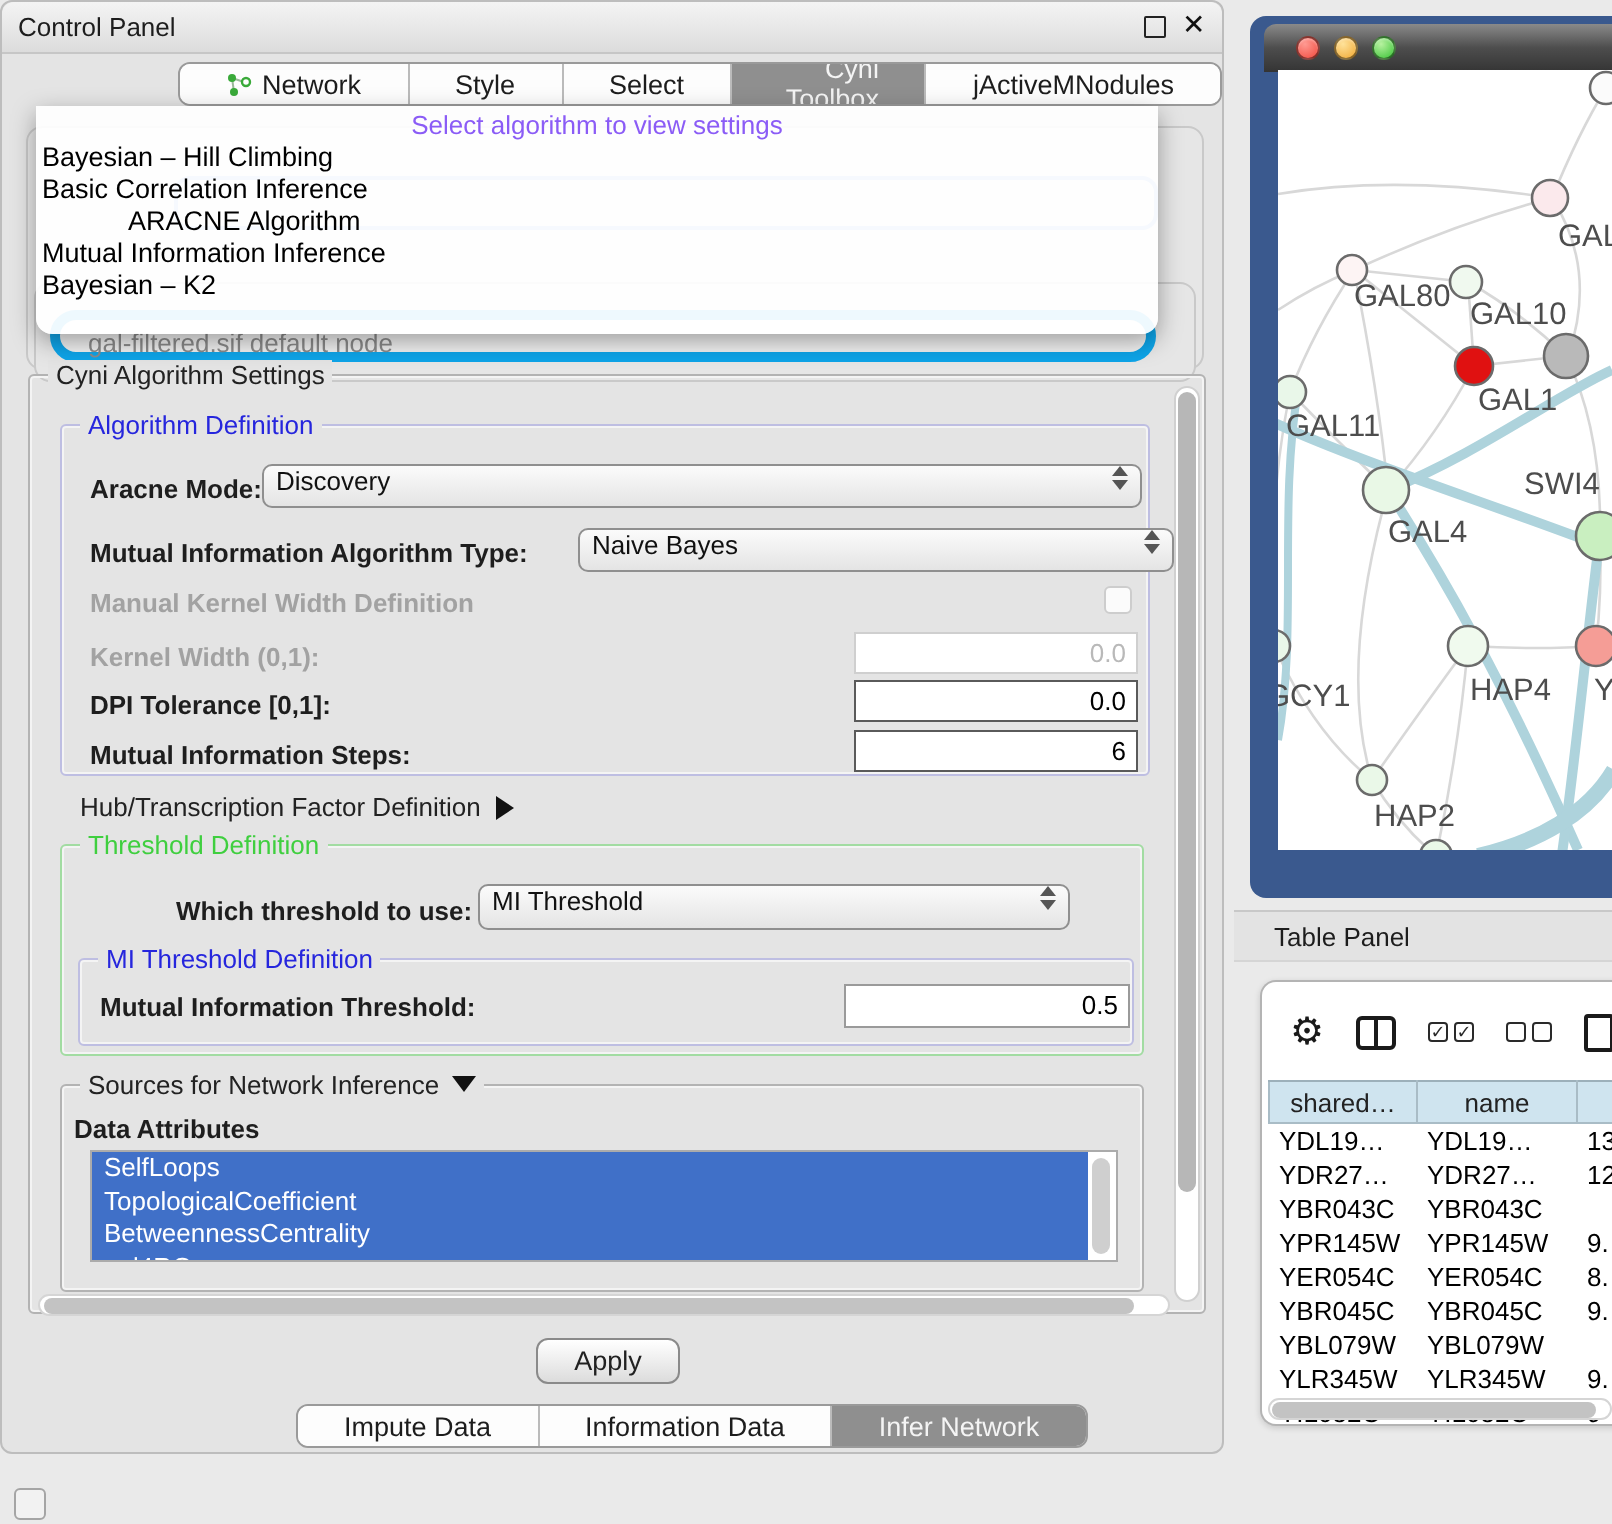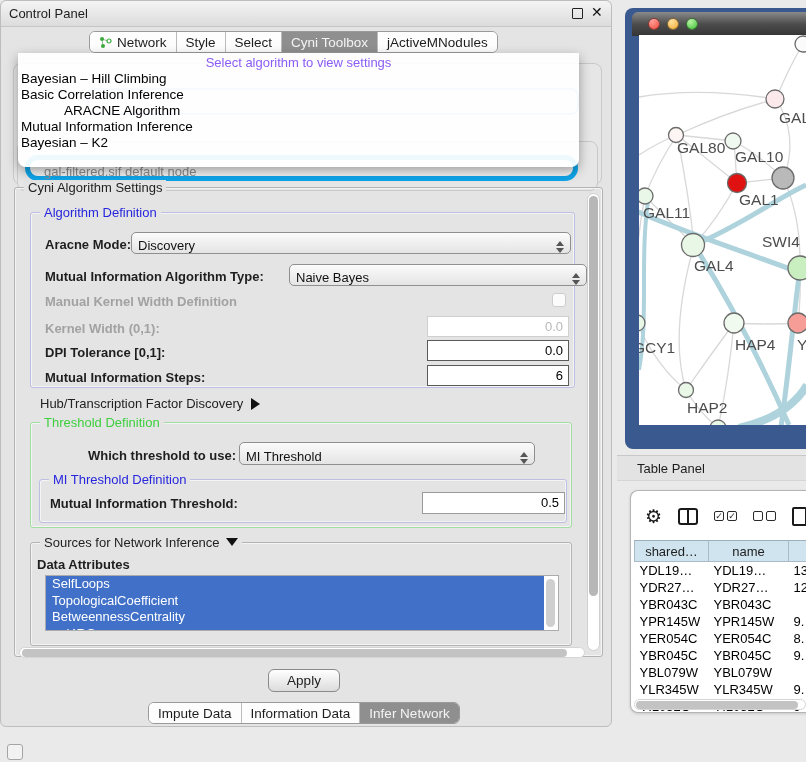--- a/index.html
+++ b/index.html
@@ -14,21 +14,21 @@
   .cp-titlebar { left:0; top:0; width:100%; height:26px;
     background:linear-gradient(#f4f4f4,#dcdcdc); border-bottom:1px solid #c6c6c6;
     border-radius:6px 6px 0 0; }
   .cp-title { left:8px; top:5px; font-size:13px; color:#1d1d1d; }
   .btn-float { left:571px; top:7px; width:11px; height:11px; border:1.5px solid #222; border-radius:1px; }
   .btn-close { left:590px; top:3px; font-size:14px; font-weight:bold; color:#111; }
 
   
   .tabbar { left:88px; top:30px; height:22px; display:flex; background:#fff;
     border:1px solid #9a9a9a; border-radius:6px; overflow:hidden; }
-  .tabseg { display:flex; align-items:center; gap:5px; padding:0 9px; font-size:13.5px;
+  .tabseg { display:flex; align-items:center; gap:5px; padding:0 23px; font-size:13.5px;
     color:#1d1d1d; border-right:1px solid #bbb; background:#fdfdfd;text-align:right; }
   .tabseg:last-child { border-right:none; }
   .tabseg.sel { background:#8f8f8f; color:#f4f4f4; }
   .seg-sel-dark { background:#8f8f8f !important; color:#f4f4f4 !important; }
 
   
   .ghost-group { border:1px solid #c9c9c9; border-radius:8px; background:#e6e6e6; }
   .ghost-combo-blue { left:86px; top:87px; width:492px; height:27px; border:2px solid #7aa8e6;
     border-radius:8px; background:#ededed; }
   .ghost-combo2 { left:24px; top:154px; width:553px; height:26px; border:5px solid #0ea5e9;
@@ -44,21 +44,21 @@
   
   .gb { border:1px solid #b3b3b3; border-radius:3px; box-shadow:0 0 0 1px #f4f4f4 inset; }
   .gb-title { position:absolute; top:-8px; left:9px; background:#e4e4e4; padding:0 4px; font-size:13px; }
   .t-blue { color:#2626dd; }
   .t-green { color:#3fcf3f; }
 
   .lbl { font-weight:bold; color:#1e1e1e; }
   .lbl-dis { font-weight:bold; color:#a2a2a2; }
 
   .combo { background:linear-gradient(#fbfbfb,#e4e4e4); border:1px solid #8f8f8f; border-radius:5px;
-    display:flex; align-items:flex-end; padding:0 6px; }
+    display:flex; align-items:flex-start; padding:0 6px; }
   .combo .val { flex:1; font-size:13px; color:#111; }
   .spin { width:9px; display:flex; flex-direction:column; align-items:center; gap:2px; }
   .tri-up { width:0; height:0; border-left:4px solid transparent; border-right:4px solid transparent; border-bottom:5px solid #555; }
   .tri-dn { width:0; height:0; border-left:4px solid transparent; border-right:4px solid transparent; border-top:5px solid #555; }
 
   .field { background:#fff; text-align:right; padding:0 5px; font-size:13px; line-height:19px; }
   .f-dis { border:1px solid #cfcfcf; color:#b9b9b9; }
   .f-strong { border:1.5px solid #5a5a5a; color:#000; }
   .f-norm { border:1px solid #9a9a9a; color:#000; }
 
@@ -202,21 +202,21 @@
         <div class="abs field f-dis" style="left:396px; top:103px; width:142px; height:21px;">0.0</div>
 
         <div class="abs lbl" style="left:14px; top:132px;">DPI Tolerance [0,1]:</div>
         <div class="abs field f-strong" style="left:396px; top:127px; width:142px; height:21px;">0.0</div>
 
         <div class="abs lbl" style="left:14px; top:157px;">Mutual Information Steps:</div>
         <div class="abs field f-strong" style="left:396px; top:152px; width:142px; height:21px;">6</div>
       </div>
 
       <div class="abs" style="left:25px; top:208px;">
-        <span>Hub/Transcription Factor Discovery</span><span class="expander-arrow-right"></span>
+        <span>Hub/Transcription Factor Definition</span><span class="expander-arrow-right"></span>
       </div>
 
       <div class="abs gb" style="left:15px; top:234px; width:542px; height:106px; border-color:#3fcf3f66;">
         <span class="gb-title t-green">Threshold Definition</span>
 
         <div class="abs lbl" style="left:57px; top:25px;">Which threshold to use:</div>
         <div class="abs combo" style="left:208px; top:19px; width:296px; height:23px;">
           <span class="val">MI Threshold</span>
           <span class="spin">
               <span class="tri-up"></span>

